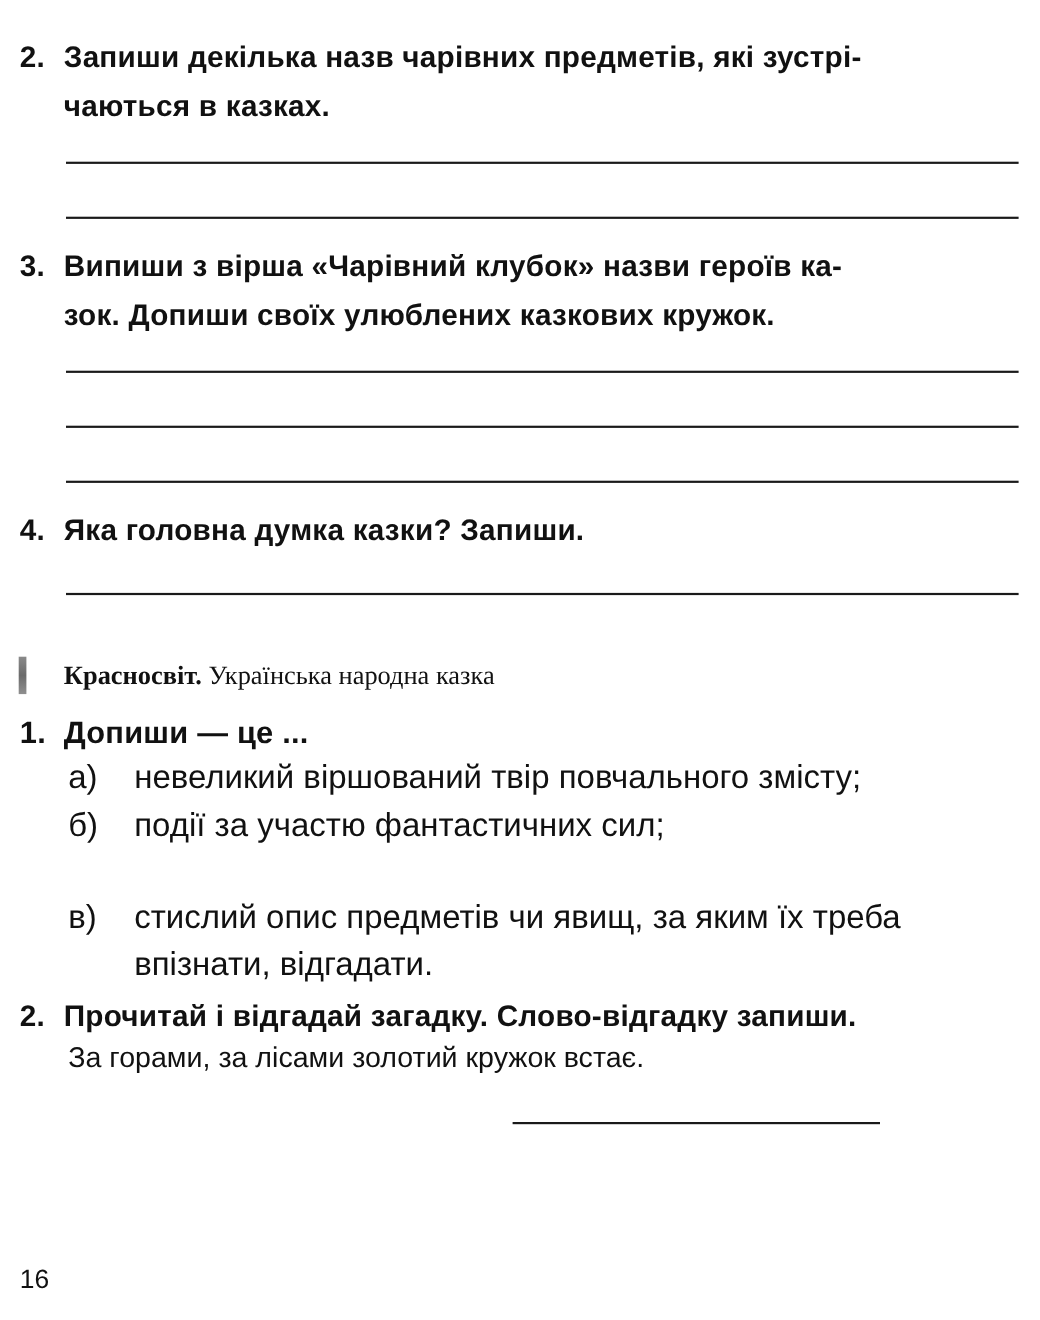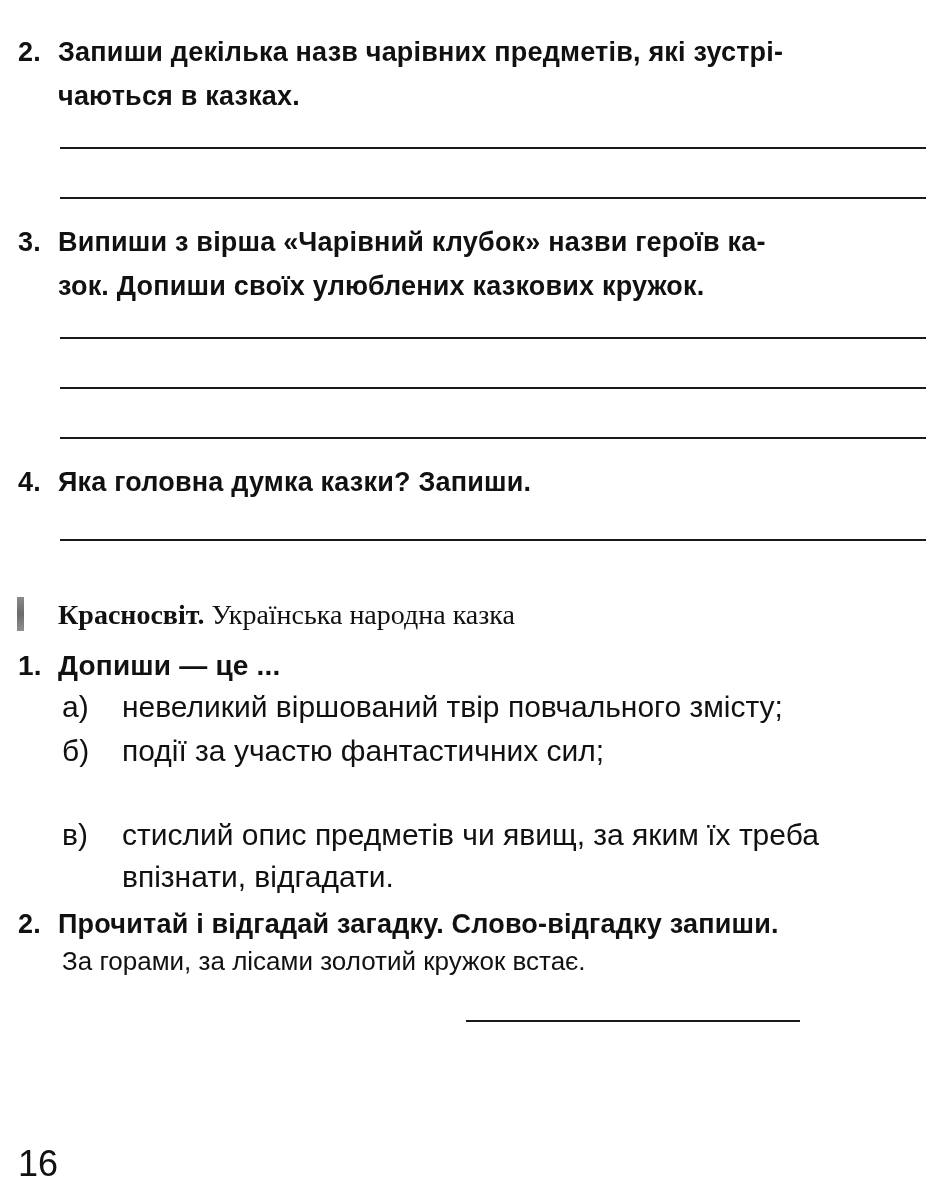--- a/index.html
+++ b/index.html
@@ -18,36 +18,36 @@
     .ans-line {
       position: absolute; height: 0; border-top: 2px solid #1a1a1a;
     }
     .section-mark {
       position: absolute; left: 17px; top: 597px; width: 7px; height: 34px;
       background: linear-gradient(180deg, #8a8a8a, #6b6b6b 50%, #8f8f8f);
     }
     .section-title {
       position: absolute; left: 58px; top: 598px;
       font-family: "Liberation Serif", "DejaVu Serif", serif;
-      font-size: 28px; line-height: 34px; color: #111;
+      font-size: 24px; line-height: 34px; color: #111;
     }
     .section-title b { font-weight: bold; }
     .opt {
       position: absolute; left: 62px; right: 10px;
       font-size: 30px; line-height: 42px; font-weight: normal;
     }
     .opt .lbl { position: absolute; left: 0; top: 0; }
     .opt .otxt { display: block; margin-left: 60px; }
     .riddle {
       position: absolute; left: 62px; top: 940px;
       font-size: 26px; line-height: 42px;
     }
     .page-num {
       position: absolute; left: 18px; top: 1146px;
-      font-size: 36px; line-height: 36px;
+      font-size: 24px; line-height: 36px;
     }
   </style>
 </head>
 <body>
 
 <div class="q" style="top:30px;">
   <span class="num">2.</span>
   <span class="txt">Запиши декілька назв чарівних предметів, які зустрі-</span>
   <span class="txt">чаються в казках.</span>
 </div>

